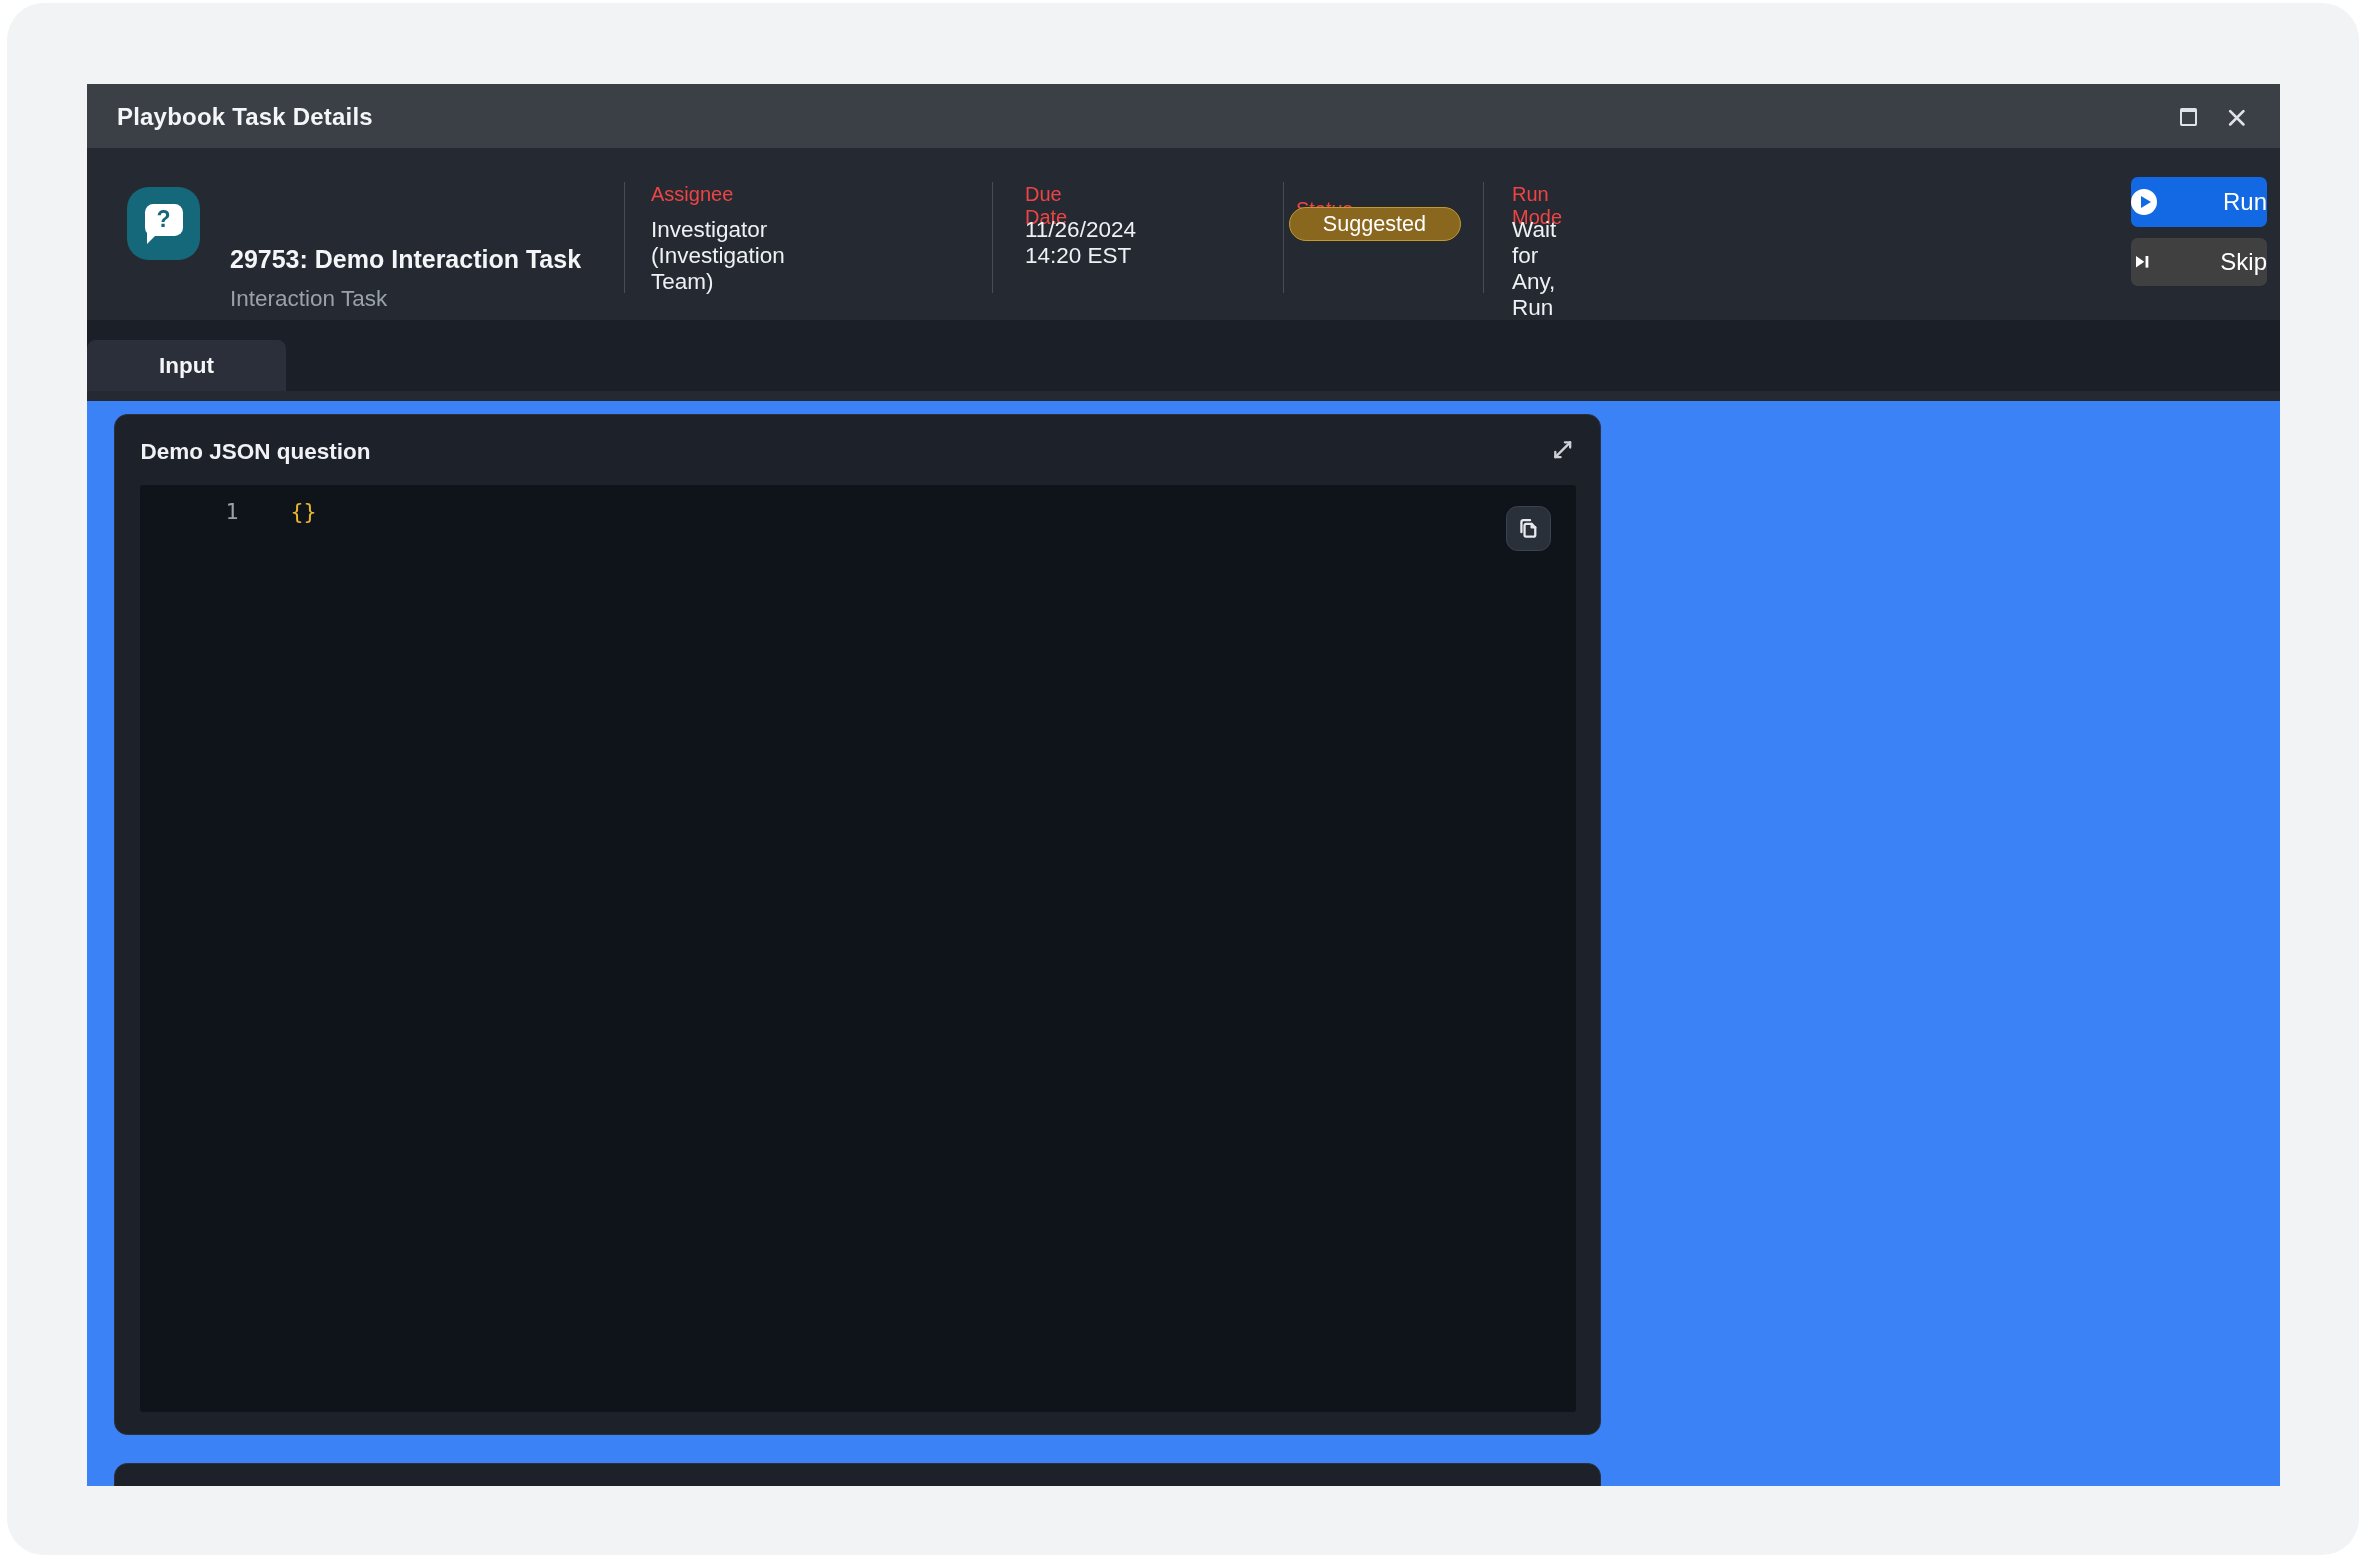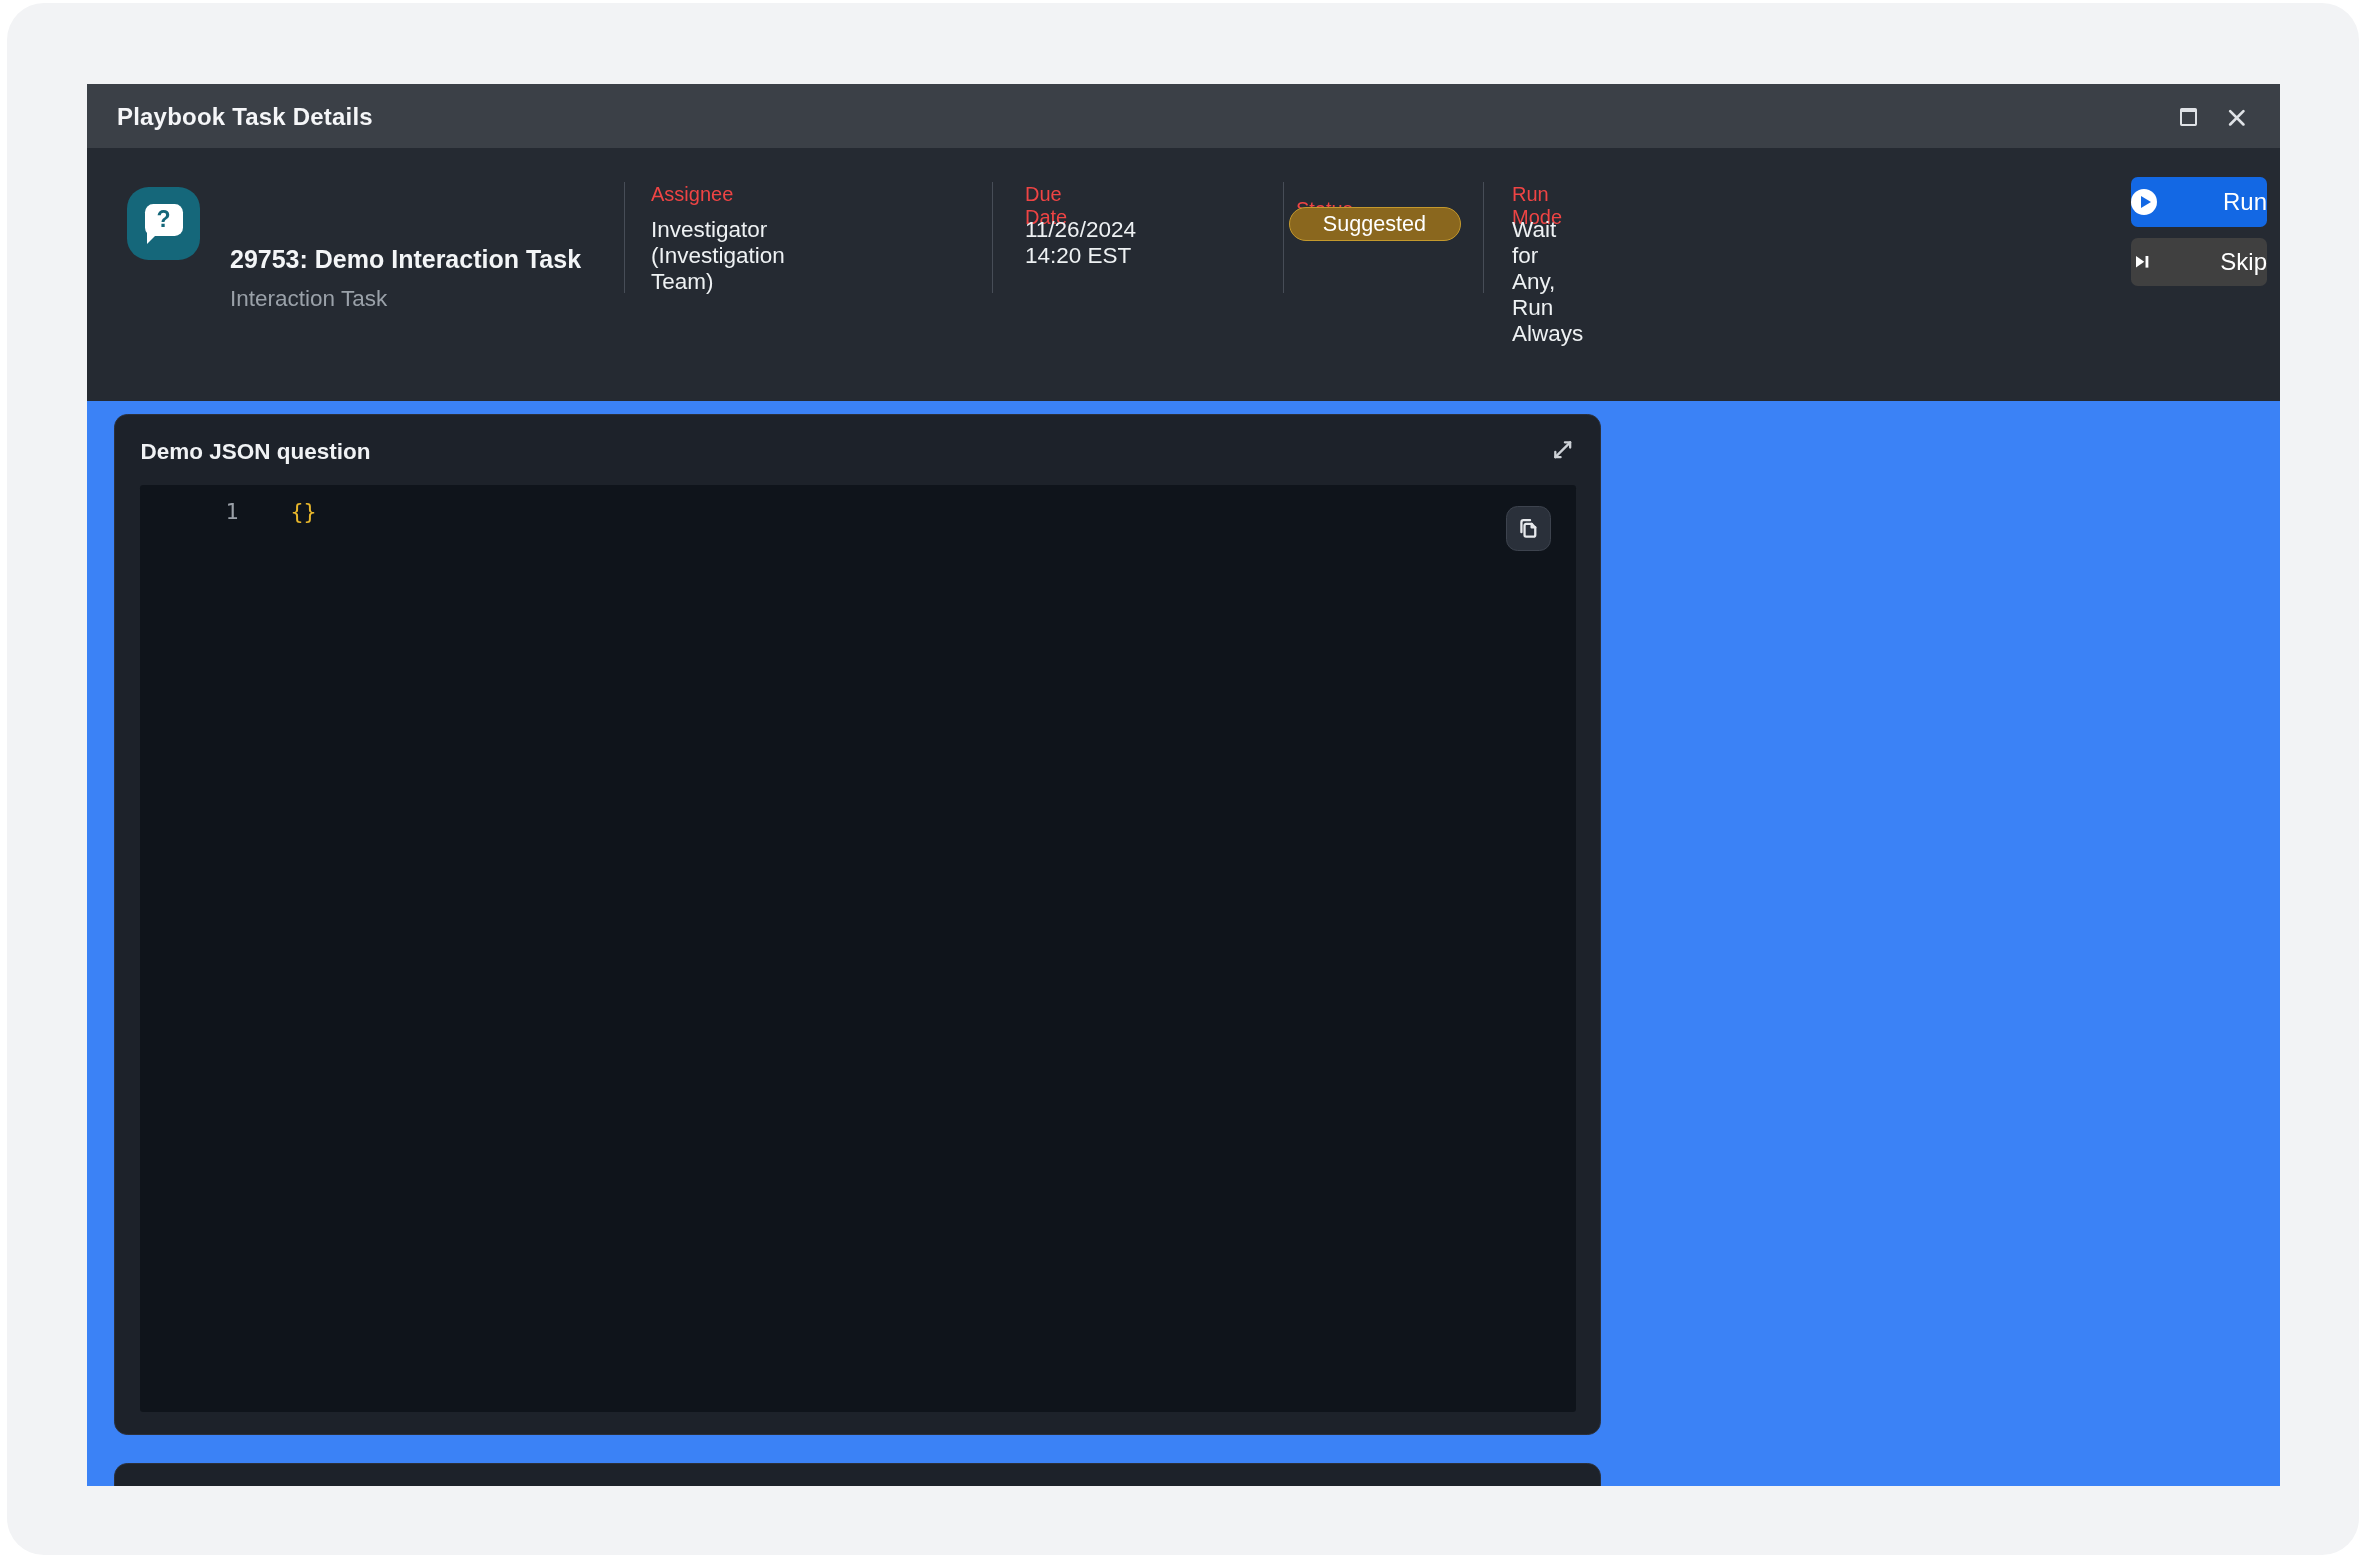--- a/index.html
+++ b/index.html
@@ -148,20 +148,23 @@
       <span class="skip-glyph">
         <svg width="21.6" height="21.6" viewBox="0 0 26 26">
           <path d="M6 6 L16 13 L6 20 Z" fill="#fff"></path>
           <rect x="17.5" y="6" width="3.4" height="14" fill="#fff"></rect>
         </svg>
       </span>
       <span>Skip</span>
     </div>
   </div>
 
+  <div class="tabstrip">
+    <div class="tab">Input</div>
+  </div>
 
   <div class="content">
 
     <div class="card card1">
       <div class="card-title">Demo JSON question</div>
       <div class="expand-btn">
         <svg width="23" height="23" viewBox="0 0 24 24">
           <path d="M14.5 4.5 H20 V10"></path>
             <path d="M20 4.5 L4.5 20"></path>
             <path d="M10 20 H4.5 V14.5"></path>

